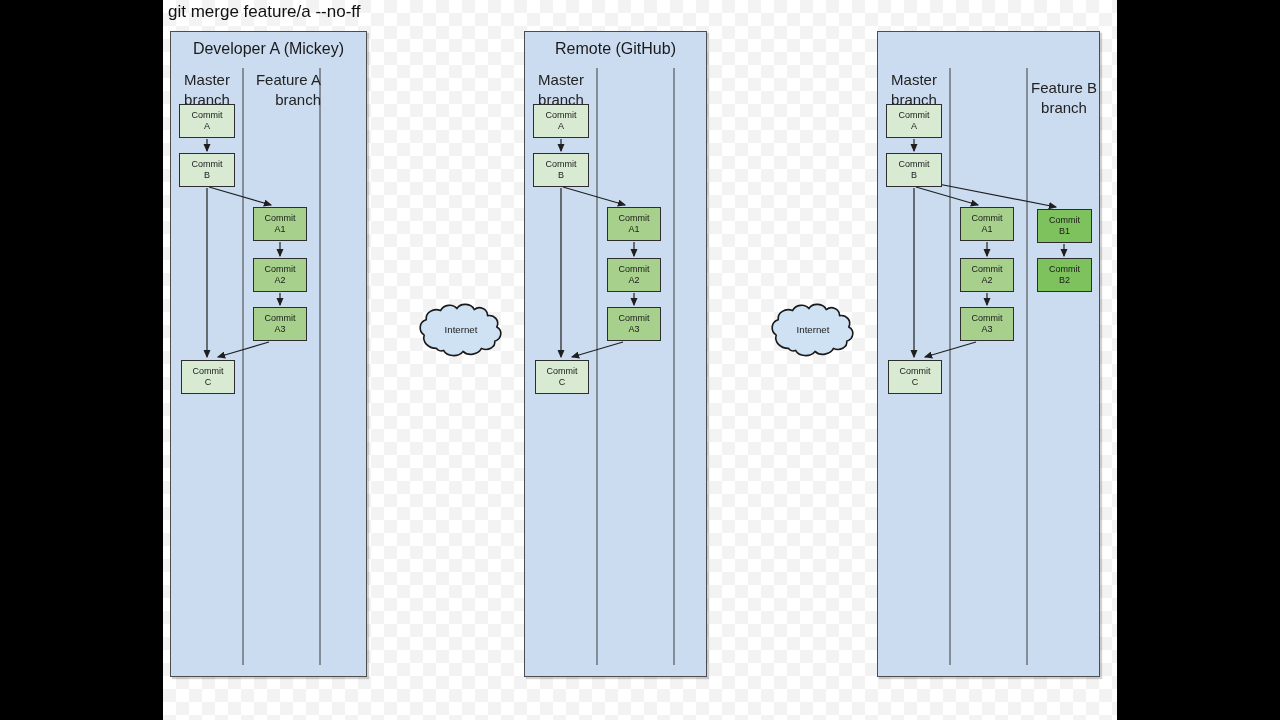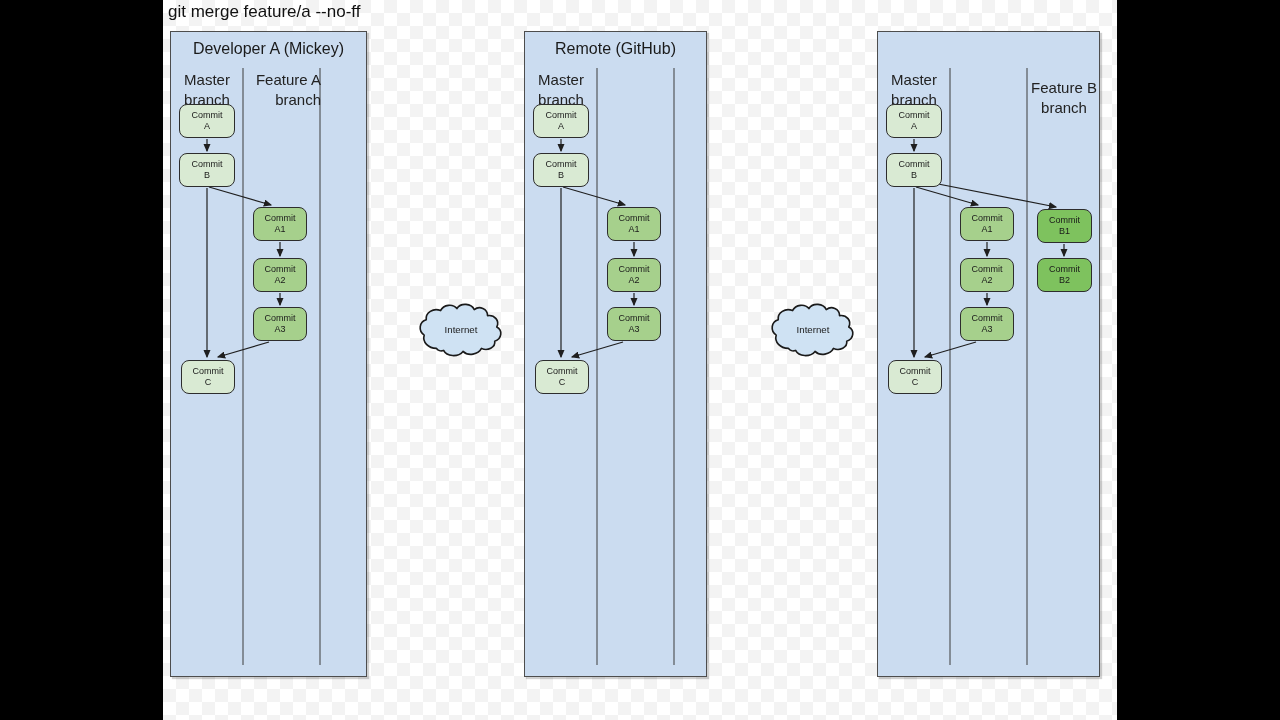--- a/index.html
+++ b/index.html
@@ -38,21 +38,21 @@
   }
   .panel-svg{position:absolute;left:0;top:0;}
   .branch-label{
     position:absolute;top:38px;width:80px;
     text-align:center;font-size:15px;line-height:1.3;color:#222;
     white-space:pre-line;
   }
   .commit{
     position:absolute;
     border:1.5px solid var(--commit-border,#2d2d2d);
-    border-radius:8px;
+    border-radius:0;
     display:flex;align-items:center;justify-content:center;
     text-align:center;font-size:9px;line-height:1.25;color:#1a1a1a;
     white-space:pre-line;box-sizing:border-box;
   }
   .commit.light{background:var(--commit-light,#d9ead3);}
   .commit.medium{background:var(--commit-medium,#a6d08c);}
   .commit.dark{background:var(--commit-dark,#7ec25e);}
   .cloud{position:absolute;}
   .cloud text{
     font-family:"Liberation Sans", sans-serif;

